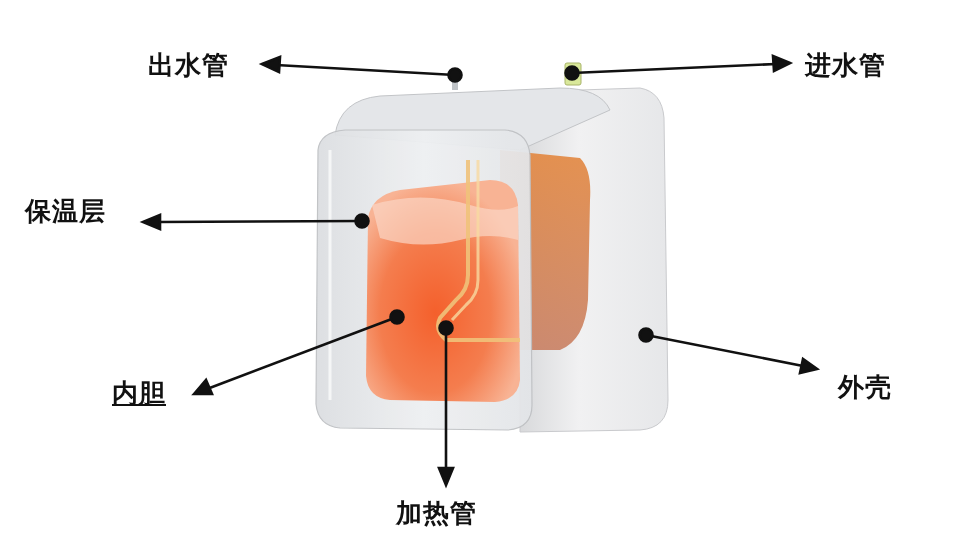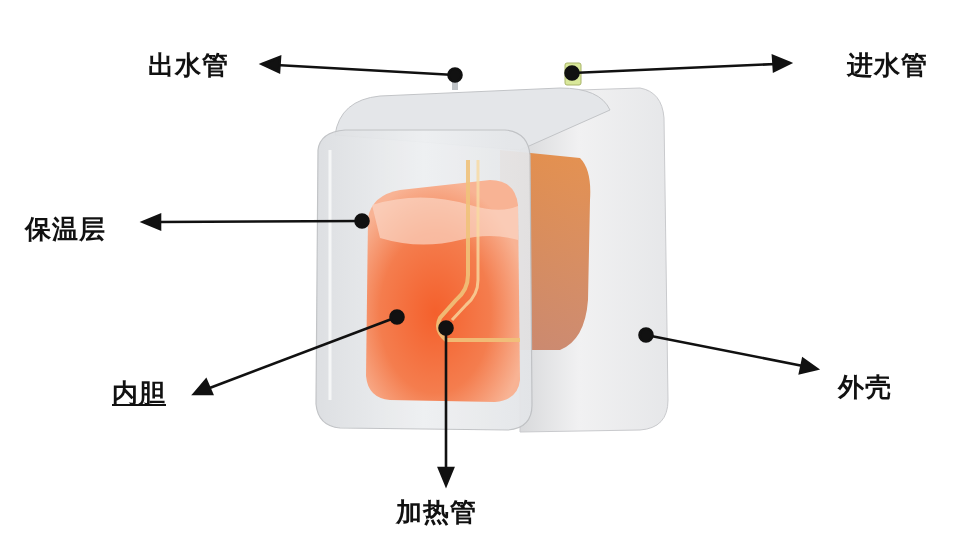--- a/index.html
+++ b/index.html
@@ -79,18 +79,18 @@
       <polygon points="446,485 439,468 453,468"></polygon>
       <circle cx="446" cy="328" r="6.5"></circle>
 
       <line x1="646" y1="335" x2="803" y2="366"></line>
       <polygon points="817,369 800,373 803,359"></polygon>
       <circle cx="646" cy="335" r="6.5"></circle>
     </g>
   </svg>
 
   <div class="label" style="left:148px; top:52px;">出水管</div>
-  <div class="label" style="left:805px; top:52px;margin-left:42px;">进水管</div>
-  <div class="label" style="left:25px; top:216px;">保温层</div>
+  <div class="label" style="left:805px; top:52px;">进水管</div>
+  <div class="label" style="left:25px; top:200px;font-family:Liberation Mono, monospace;">保温层</div>
   <div class="label" style="left:112px; top:380px;text-decoration:underline;">内胆</div>
   <div class="label" style="left:838px; top:374px;">外壳</div>
-  <div class="label" style="left:396px; top:500px;font-family:Liberation Serif, serif;">加热管</div>
+  <div class="label" style="left:396px; top:500px;">加热管</div>
 </div>
 
 </body></html>

